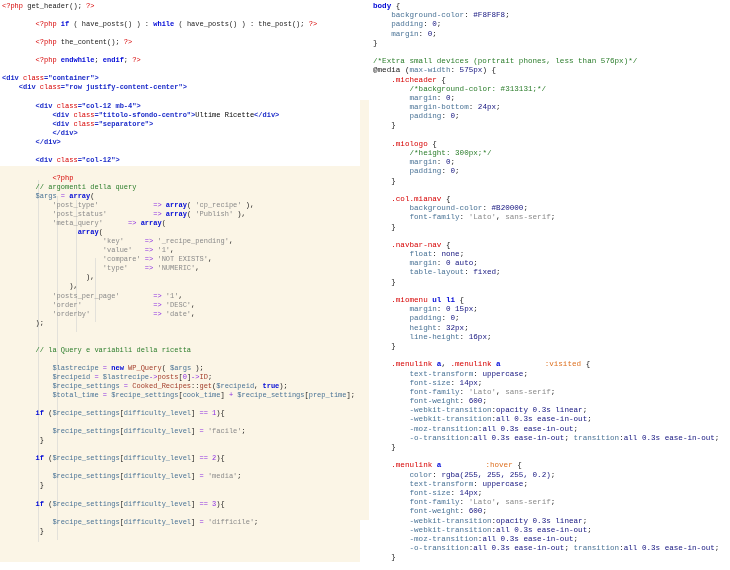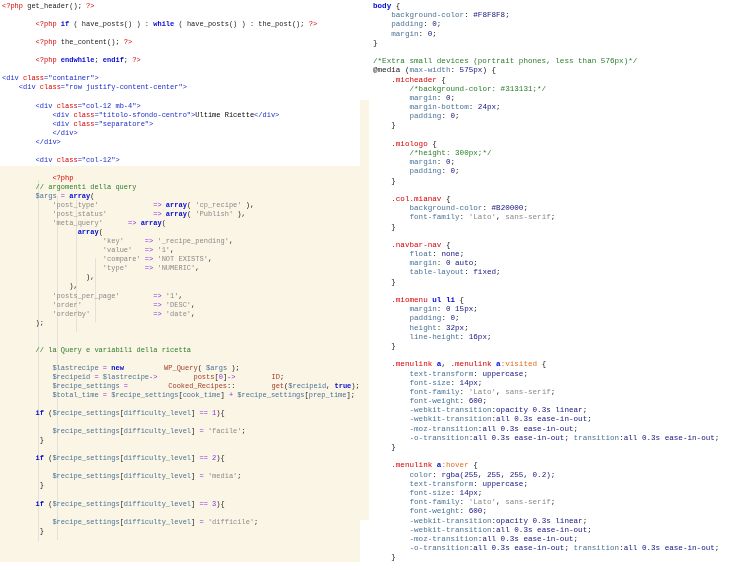--- a/index.html
+++ b/index.html
@@ -16,29 +16,29 @@
   .g4{left:38px;top:180px;height:362px;}
   .pane{position:absolute;top:2px;z-index:2;white-space:pre;}
   .pane-left{left:2px;width:358px;font:7px/9.05px "Liberation Mono", monospace;}
   .pane-right{left:373px;width:365px;font:7.6px/9.2px "Liberation Mono", monospace;}
   .code-line{white-space:pre;}
   .pane-left .code-line{height:9.05px;}
   .pane-right .code-line{height:9.2px;}
   
   .t-r{color:#D60000;}                       
   .t-k{color:#0009D6;font-weight:bold;}      
-  .t-b{color:#1B2BC9;}                       
+  .t-b{color:#1B2BC9;font-weight:bold;}                       
   .t-v{color:#4A7396;}                       
-  .t-m{color:#A33E2C;margin-left:36px;}                       
+  .t-m{color:#A33E2C;}                       
   .t-s{color:#8A8A8A;}                       
   .t-c{color:#2B7D2B;}                       
   .t-o{color:#8A2BE2;}                       
   .t-p{color:#1A1A1A;}                       
   .t-t{color:#000000;font-weight:normal;}      
-  .t-u{color:#DD6F1E;}                       
+  .t-u{color:#DD6F1E;padding-left:44px;}                       
   .t-w{color:#14147F;font-weight:normal;}      
 </style>
 </head>
 <body>
 
 <div class="screen">
   <div class="hl hl-left"></div>
   <div class="hl hl-right"></div>
   <div class="guide g1"></div>
   <div class="guide g2"></div>

